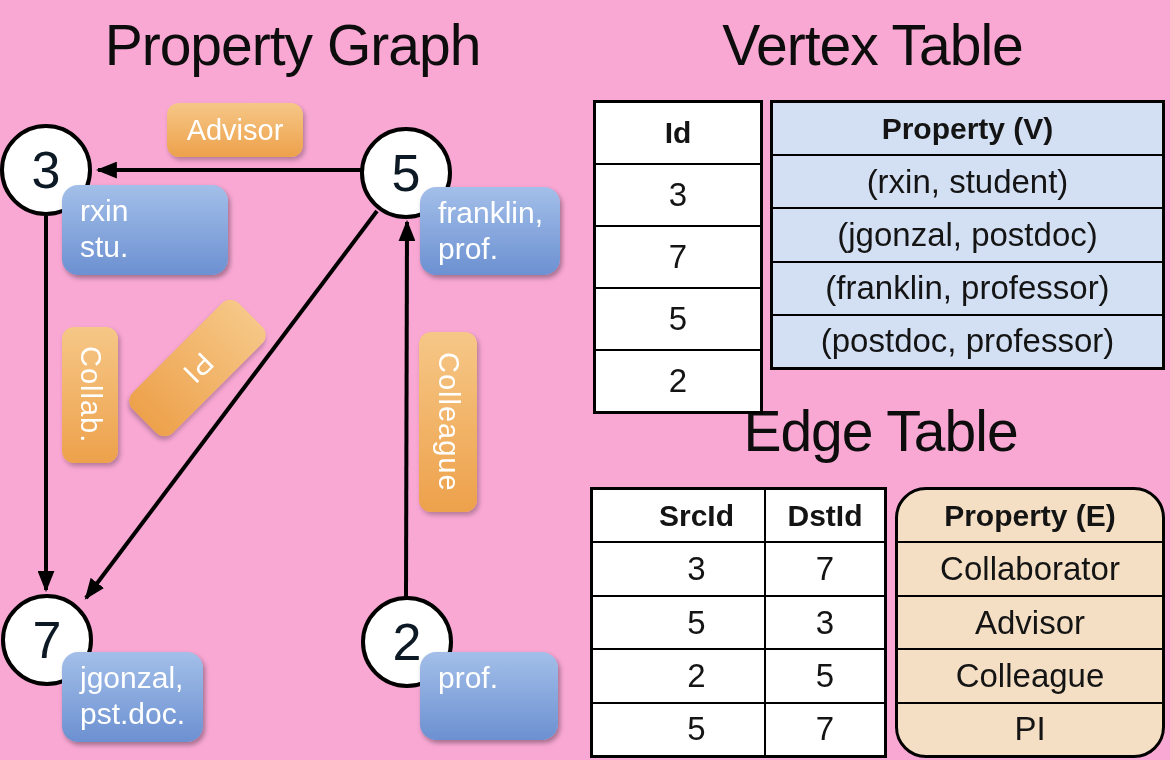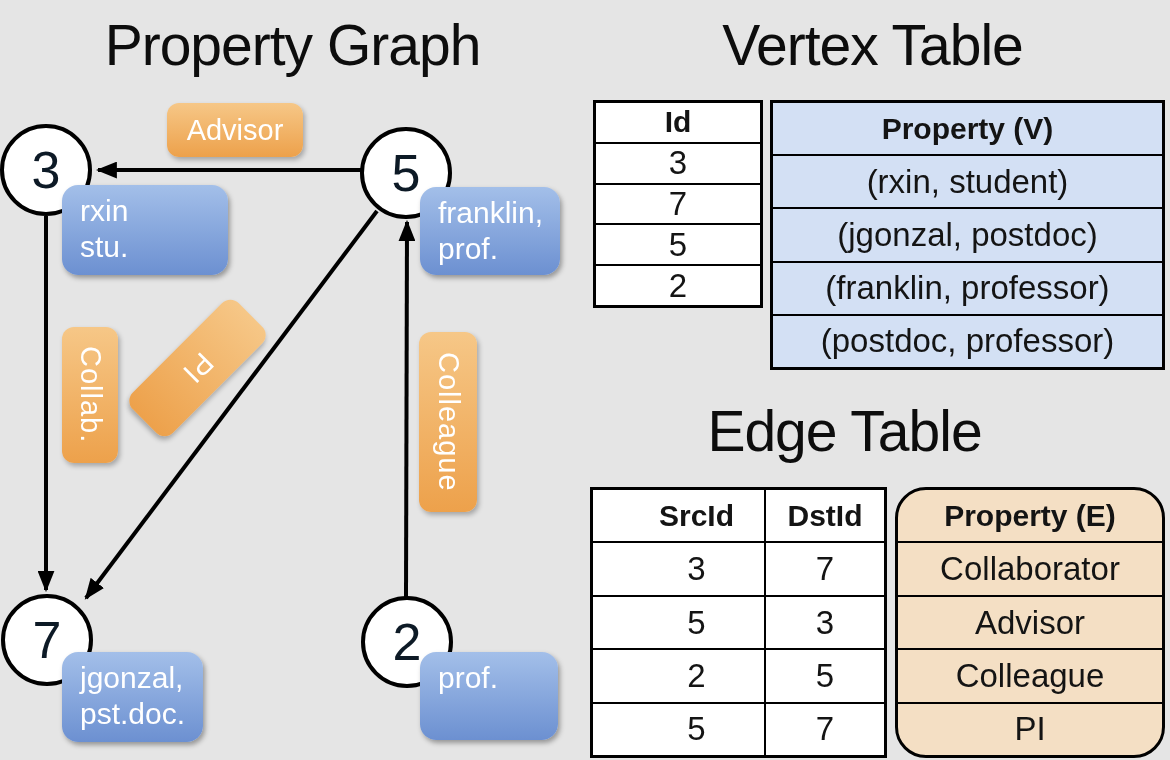--- a/index.html
+++ b/index.html
@@ -1,17 +1,17 @@
 <!DOCTYPE html>
 <html style="--orange-light: #f6c787; --orange-dark: #eda14b; --blue-light: #a3bfe9; --blue-dark: #6c90d1; --vertex-cell-bg: #d3e0f4; --edge-cell-bg: #f4dfc4; --line: #000000;"><head>
 <meta charset="utf-8">
 <style>
   html,body{margin:0;padding:0;background:#fff;}
   #stage{
-    position:relative;width:1170px;height:760px;overflow:hidden;background:#e5e5e5;
+    position:relative;width:1170px;height:760px;overflow:hidden;background:#f9a8d4;
     font-family:"Liberation Sans",sans-serif;color:#111;
   }
   .title{
     position:absolute;text-align:center;font-size:57px;font-weight:400;
     letter-spacing:-1px;color:#0d0d0d;white-space:nowrap;
   }
   
   #edges{position:absolute;left:0;top:0;pointer-events:none;}
   .circle{
     position:absolute;width:92px;height:92px;border-radius:50%;
@@ -49,21 +49,21 @@
   .bg-vertex{background:var(--vertex-cell-bg);}
   .bg-edge{background:var(--edge-cell-bg);border-radius:31px;}
 </style>
 </head>
 <body>
 
 <div id="stage">
 
   <div class="title" style="left:0;top:12px;width:585px;">Property Graph</div>
   <div class="title" style="left:585px;top:12px;width:575px;">Vertex Table</div>
-  <div class="title" style="left:557px;top:398px;width:575px;">Edge Table</div>
+  <div class="title" style="left:593px;top:398px;width:575px;">Edge Table</div>
 
   <svg id="edges" width="585" height="760" viewBox="0 0 585 760">
     <defs>
       <marker id="arrow" viewBox="0 0 10 8" refX="9" refY="4" markerUnits="userSpaceOnUse" markerWidth="21" markerHeight="17" orient="auto">
         <path d="M0,0 L10,4 L0,8 z" fill="#000"></path>
       </marker>
     </defs>
     <line x1="362" y1="170" x2="98" y2="170" stroke="#000" stroke-width="4" marker-end="url(#arrow)"></line>
     <line x1="46" y1="216" x2="46" y2="590" stroke="#000" stroke-width="4" marker-end="url(#arrow)"></line>
     <line x1="377" y1="211" x2="86" y2="598" stroke="#000" stroke-width="4" marker-end="url(#arrow)"></line>
@@ -105,21 +105,21 @@
     <span>prof.</span>
   </div>
   <div class="vbox" style="left:62px;top:652px;width:141px;height:90px;">
     <span>jgonzal,</span>
     <span>pst.doc.</span>
   </div>
   <div class="vbox" style="left:420px;top:652px;width:138px;height:88px;">
     <span>prof.</span>
   </div>
 
-  <div class="tbl-block" style="left:593px;top:100px;width:170px;height:208px;">
+  <div class="tbl-block" style="left:593px;top:100px;width:170px;height:314px;">
     <div class="tbl-row">
       <div class="cell hdr">Id</div>
     </div>
     <div class="tbl-row">
       <div class="cell">3</div>
     </div>
     <div class="tbl-row">
       <div class="cell">7</div>
     </div>
     <div class="tbl-row">

